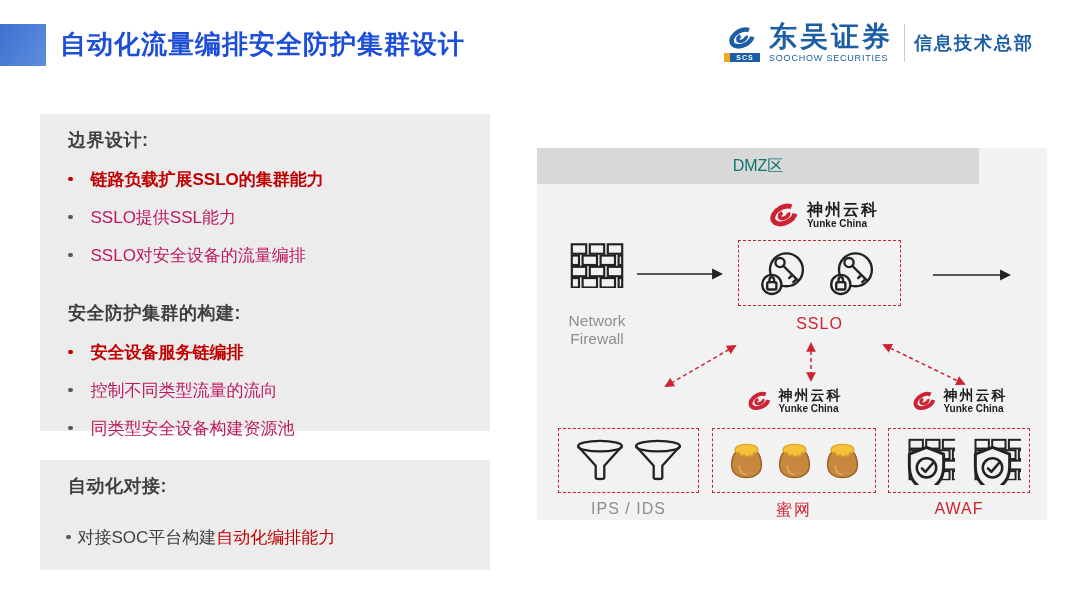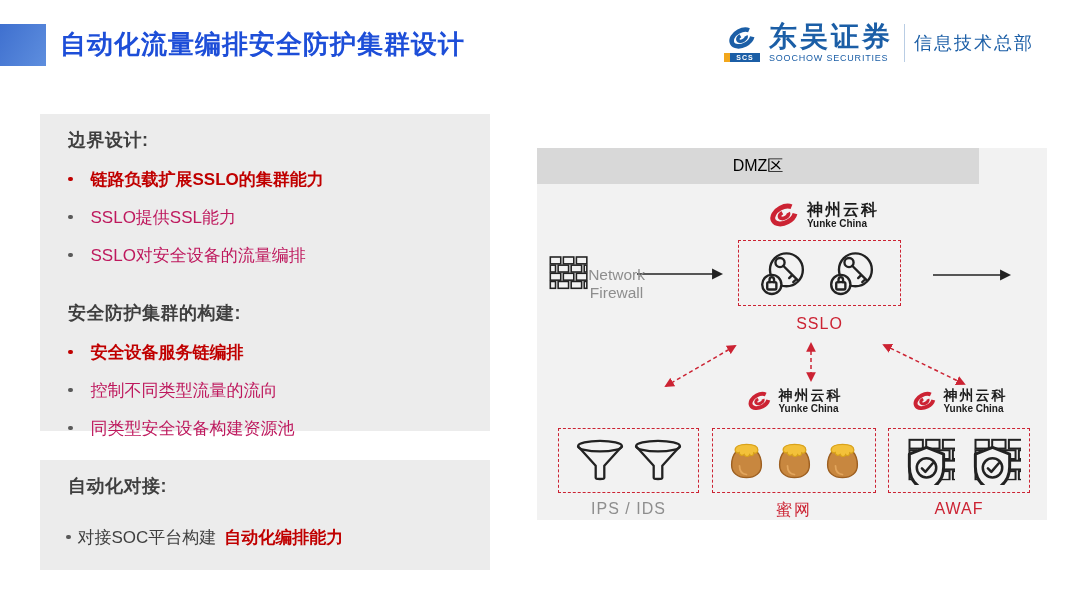--- a/index.html
+++ b/index.html
@@ -26,42 +26,42 @@
   .brand{position:absolute;top:22px;right:46px;display:flex;align-items:center;}
   .brand-mark{display:flex;flex-direction:column;align-items:center;}
   .brand-mark .swirl{width:34px;height:28px;color:var(--brand-blue);}
   .scs-banner{width:36px;height:9px;background:var(--brand-blue);border-left:6px solid #f2a71c;
     display:flex;align-items:center;justify-content:center;margin-top:1px;}
   .scs-text{font-size:7px;color:#fff;font-weight:bold;letter-spacing:1px;line-height:1;}
   .brand-names{margin-left:9px;display:flex;flex-direction:column;}
   .brand-cn{font-size:28px;font-weight:800;color:var(--brand-blue);letter-spacing:3px;line-height:1.05;}
   .brand-en{font-size:9px;color:var(--brand-blue);letter-spacing:0.8px;margin-top:2px;}
   .brand-divider{width:1px;height:38px;background:#b9cde4;margin:0 9px 0 11px;}
-  .brand-dept{font-size:18px;font-weight:400;color:var(--brand-blue);letter-spacing:2px;}
+  .brand-dept{font-size:18px;font-weight:700;color:var(--brand-blue);letter-spacing:2px;}
   
   .lpanel{position:absolute;left:40px;width:450px;background:var(--box-bg);}
   #lp1{top:114px;height:176px;}
   #lp2{top:287px;height:144px;}
   #lp3{top:460px;height:110px;}
   .lpanel h2{margin:14px 0 0 28px;font-size:18px;font-weight:600;color:#3f3f3f;letter-spacing:0.5px;}
   .lpanel ul{list-style:none;margin:16px 0 0 0;padding:0 0 0 28px;}
   .lpanel li{display:flex;align-items:baseline;font-size:17px;color:#be185d;margin-bottom:15px;line-height:23px;}
   .dot{width:4.5px;height:4.5px;border-radius:50%;background:#595959;margin-right:18px;flex:none;
     position:relative;top:-4px;}
   li.em{color:var(--red);font-weight:600;}
   li.em .dot{background:var(--red);}
   .inline-bullet{margin:28px 0 0 26px;font-size:17px;color:#3f3f3f;display:flex;align-items:baseline;}
   .inline-bullet .dot{margin-right:7px;}
-  .em-text{color:var(--red);font-weight:700;margin-left:8px;}
+  .em-text{color:var(--red);font-weight:400;}
   
   .diagram{position:absolute;left:537px;top:148px;width:510px;height:372px;background:var(--panel-bg);}
   .zone-bar{position:absolute;left:0;top:0;width:442px;height:36px;background:var(--zone-bg);
-    display:flex;align-items:center;justify-content:center;font-size:16px;color:#000000;}
+    display:flex;align-items:center;justify-content:center;font-size:16px;color:#0f766e;}
   .connectors{position:absolute;left:0;top:0;width:510px;height:372px;pointer-events:none;}
-  .fw-node{position:absolute;left:12px;top:94px;width:96px;display:flex;flex-direction:row;align-items:center;}
+  .fw-node{position:absolute;left:12px;top:94px;width:96px;display:flex;flex-direction:column;align-items:center;}
   .fw-node .fw-icon{width:54px;height:46px;color:#222;}
   .fw-label{margin-top:24px;font-size:15.5px;line-height:18px;color:#8e8e8e;text-align:center;width:76px;}
   .vendor{position:absolute;display:flex;align-items:center;justify-content:center;gap:6px;}
   .vendor .swirl{color:var(--diagram-red);}
   .vendor-sslo{left:211px;top:52px;width:150px;}
   .vendor-sslo .swirl{width:34px;height:30px;}
   .vendor-sslo .vcn{font-size:16px;}
   .vendor-sm .swirl{width:27px;height:24px;}
   .vendor-sm .vcn{font-size:14px;}
   .vcn{font-weight:700;color:#1c1c1c;letter-spacing:2px;line-height:1.1;}

